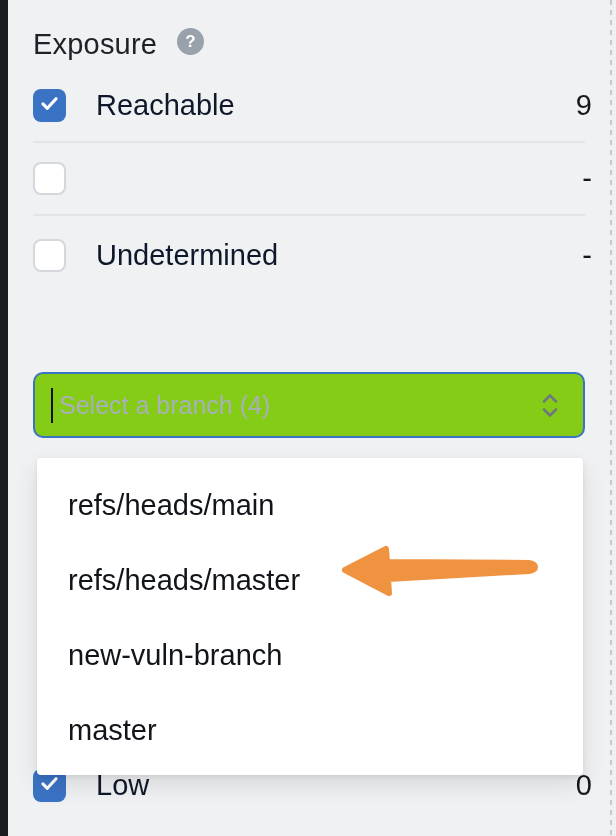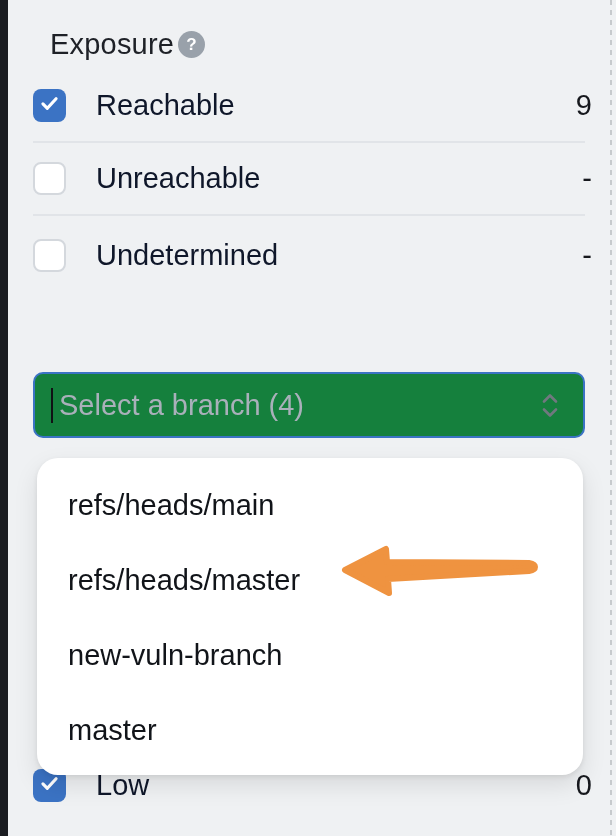--- a/index.html
+++ b/index.html
@@ -18,22 +18,22 @@
     position: absolute; left: 0; top: 0;
     width: 8px; height: 836px;
     background: #1a1c21;
   }
   .dotted-border {
     position: absolute; left: 610px; top: 0;
     width: 2px; height: 836px;
     background: repeating-linear-gradient(to bottom, #c7cacd 0 5px, transparent 5px 10px);
   }
   .section-heading {
-    position: absolute; left: 50px;
-    display: flex; align-items: center; gap: 4px;
+    position: absolute; left: 33px;
+    display: flex; gap: 20px;
     font-size: 29px; font-weight: 500; color: #1e2127;
     letter-spacing: 0.2px;
   }
   .help-icon {
     width: 27px; height: 27px; border-radius: 50%;
     background: #99a1aa; color: #ffffff;
     font-size: 17px; font-weight: 700;
     display: flex; align-items: center; justify-content: center;
     cursor: pointer; line-height: 1;
   }
@@ -57,41 +57,41 @@
     margin-left: auto;
     font-size: 29px; color: #16181d;
   }
   .divider {
     position: absolute; left: 33px; width: 552px; height: 2px;
     background: #e1e4e8;
   }
   .branch-input {
     position: absolute; left: 33px; top: 372px;
     width: 552px; height: 66px;
-    background: #15803d;
+    background: #84cc16;
     border: 2px solid #3b73c4; border-radius: 10px;
     padding: 0 60px 0 24px;
     font-family: "Liberation Sans", "DejaVu Sans", sans-serif;
-    font-size: 29px; color: #16181d;
+    font-size: 25px; color: #16181d;
     outline: none;
   }
   .branch-input::placeholder { color: #a9b0ba; opacity: 1; }
   .caret {
     position: absolute; left: 51px; top: 388px;
     width: 2px; height: 35px; background: #101215;
   }
   .select-chevron {
     position: absolute; left: 540px; top: 392px;
     width: 20px; height: 27px;
   }
   .dropdown {
     position: absolute; left: 37px; top: 458px;
     width: 546px; height: 317px;
     background: #ffffff;
-    border-radius: 21px;
+    border-radius: 4px;
     box-shadow: 0 2px 5px rgba(0,0,0,0.08), 0 10px 24px rgba(0,0,0,0.10);
     padding-top: 10px;
     z-index: 2;
   }
   .dropdown-option {
     height: 75px; padding-left: 31px;
     display: flex; align-items: center;
     font-size: 29px; color: #111419;
     cursor: pointer;
   }
@@ -133,21 +133,20 @@
       </span>
     </div>
     <span class="check-label">Reachable</span>
     <span class="check-count">9</span>
   </div>
 
   <div class="divider" style="top: 141px;"></div>
 
   <div class="check-row" style="top: 161px;">
     <div class="checkbox unchecked"></div>
-    <span class="check-label">Unreachable</span>
     <span class="check-count">-</span>
   </div>
 
   <div class="divider" style="top: 214px;"></div>
 
   <div class="check-row" style="top: 238px;">
     <div class="checkbox unchecked"></div>
     <span class="check-label">Undetermined</span>
     <span class="check-count">-</span>
   </div>

